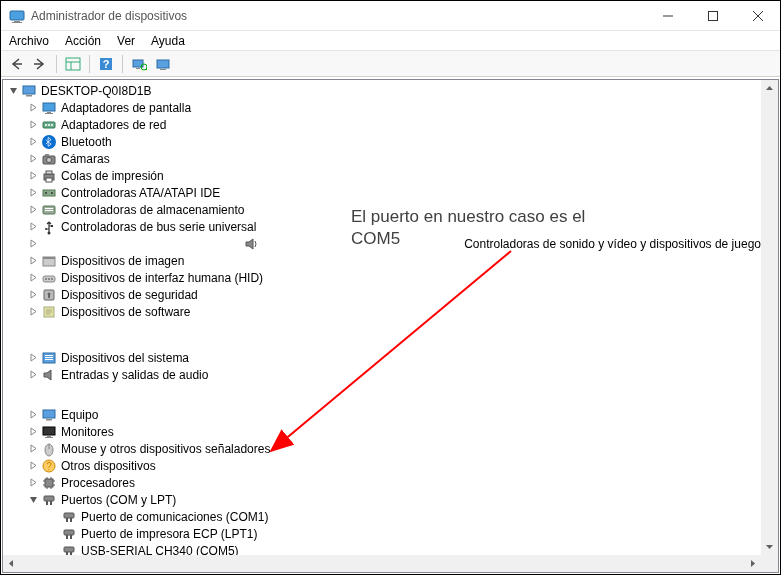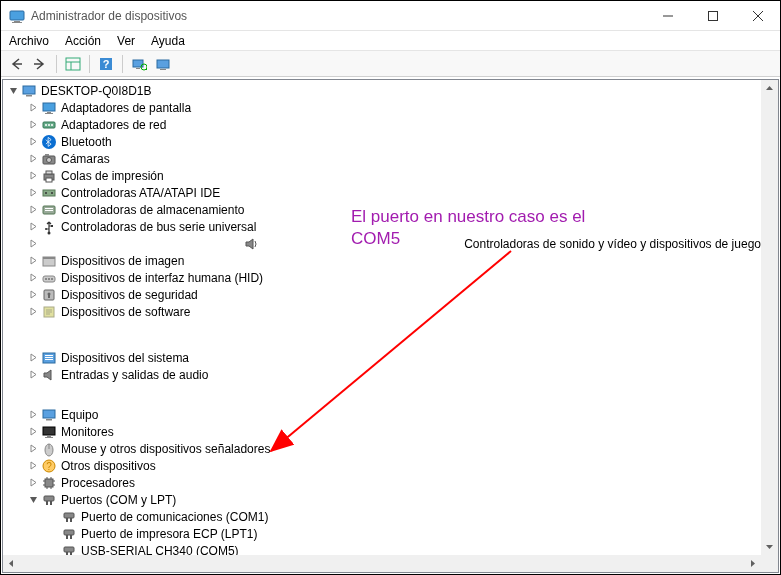--- a/index.html
+++ b/index.html
@@ -114,21 +114,21 @@
   }
   .node-label { padding-top: 1px; }
 
   
   .annotation-text {
     position: absolute;
     left: 350px;
     top: 205px;
     font-family: Arial, sans-serif;
     font-size: 17px;
-    color: #a21caf;
+    color: #404040;
     line-height: 1.3;
   }
   .annotation-arrow {
     position: absolute;
     pointer-events: none;
   }
 </style>
 </head>
 <body>
 

